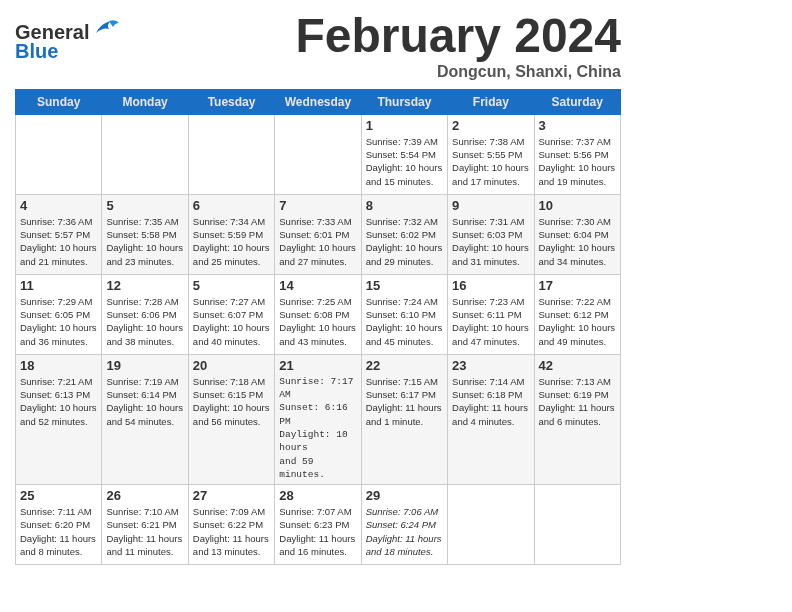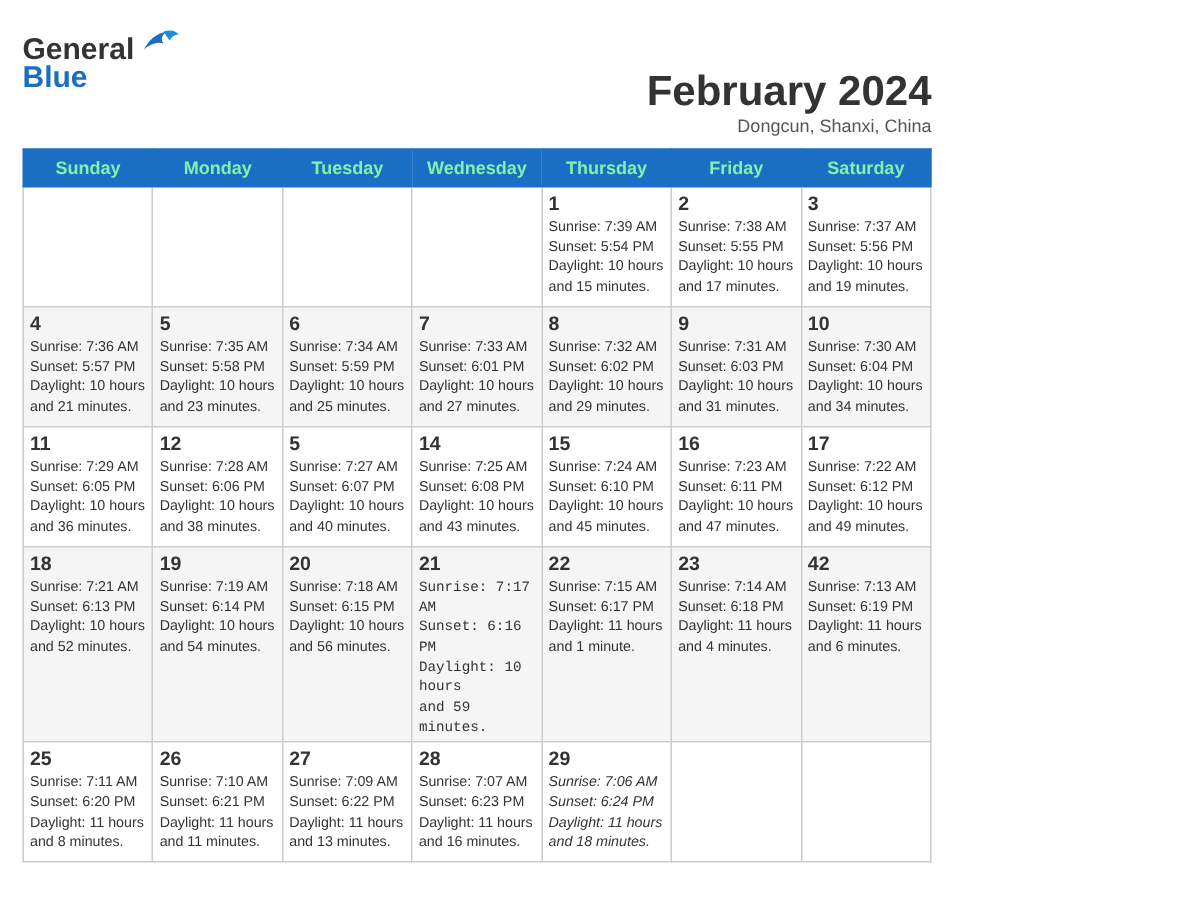--- a/index.html
+++ b/index.html
@@ -27,38 +27,38 @@
     }
     .logo-bird {
       width: 30px;
       height: 24px;
       margin-left: 2px;
     }
     .title-section {
       text-align: right;
     }
     .month-title {
-      font-size: 28px;
+      font-size: 48px;
       font-weight: bold;
       color: #333;
       line-height: 1.1;
-      margin-top: 36px;
     }
     .location {
-      font-size: 12px;
+      font-size: 16px;
       color: #555;
+      font-weight: bold;
     }
     .calendar-table {
       width: 100%;
       border-collapse: collapse;
       table-layout: fixed;
     }
     .calendar-table th {
       background-color: #1a6fc4;
-      color: #86efac;
+      color: #e5e5e5;
       text-align: center;
       padding: 5px 3px;
       font-size: 12px;
       border: 1px solid #1a6fc4;
     }
     .calendar-table td {
       border: 1px solid #ccc;
       vertical-align: top;
       padding: 3px 4px;
       font-size: 10px;

